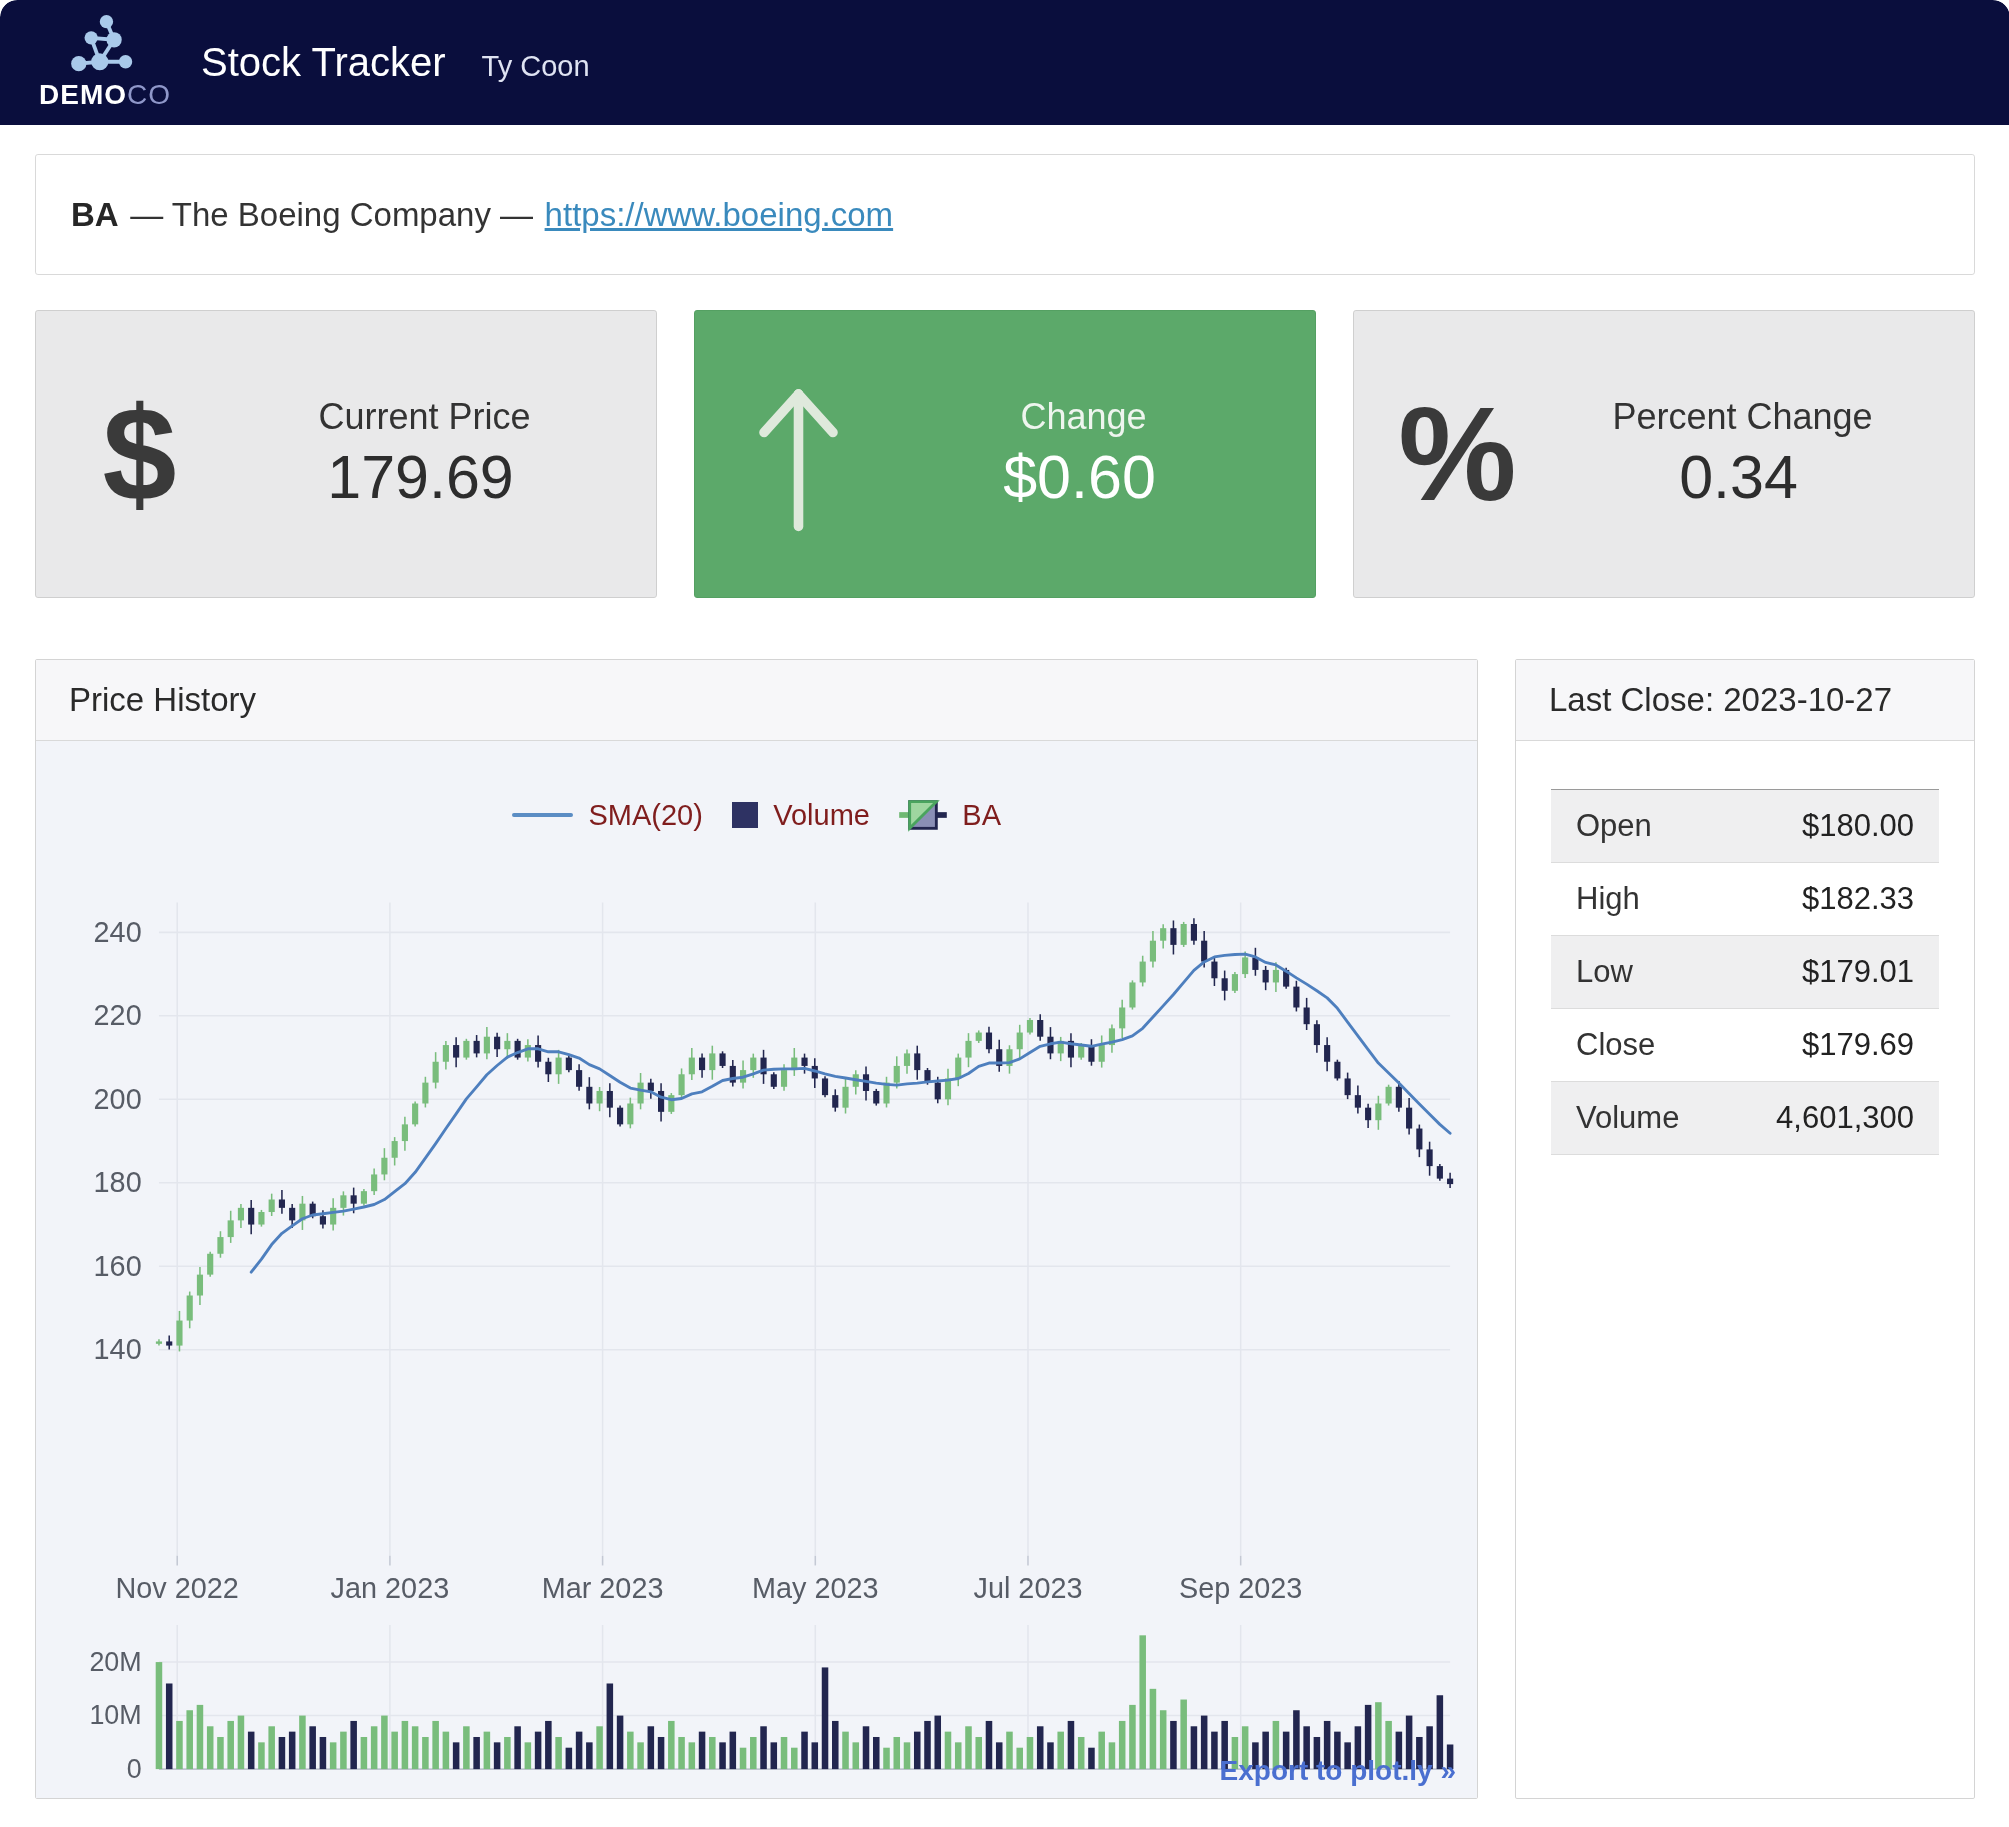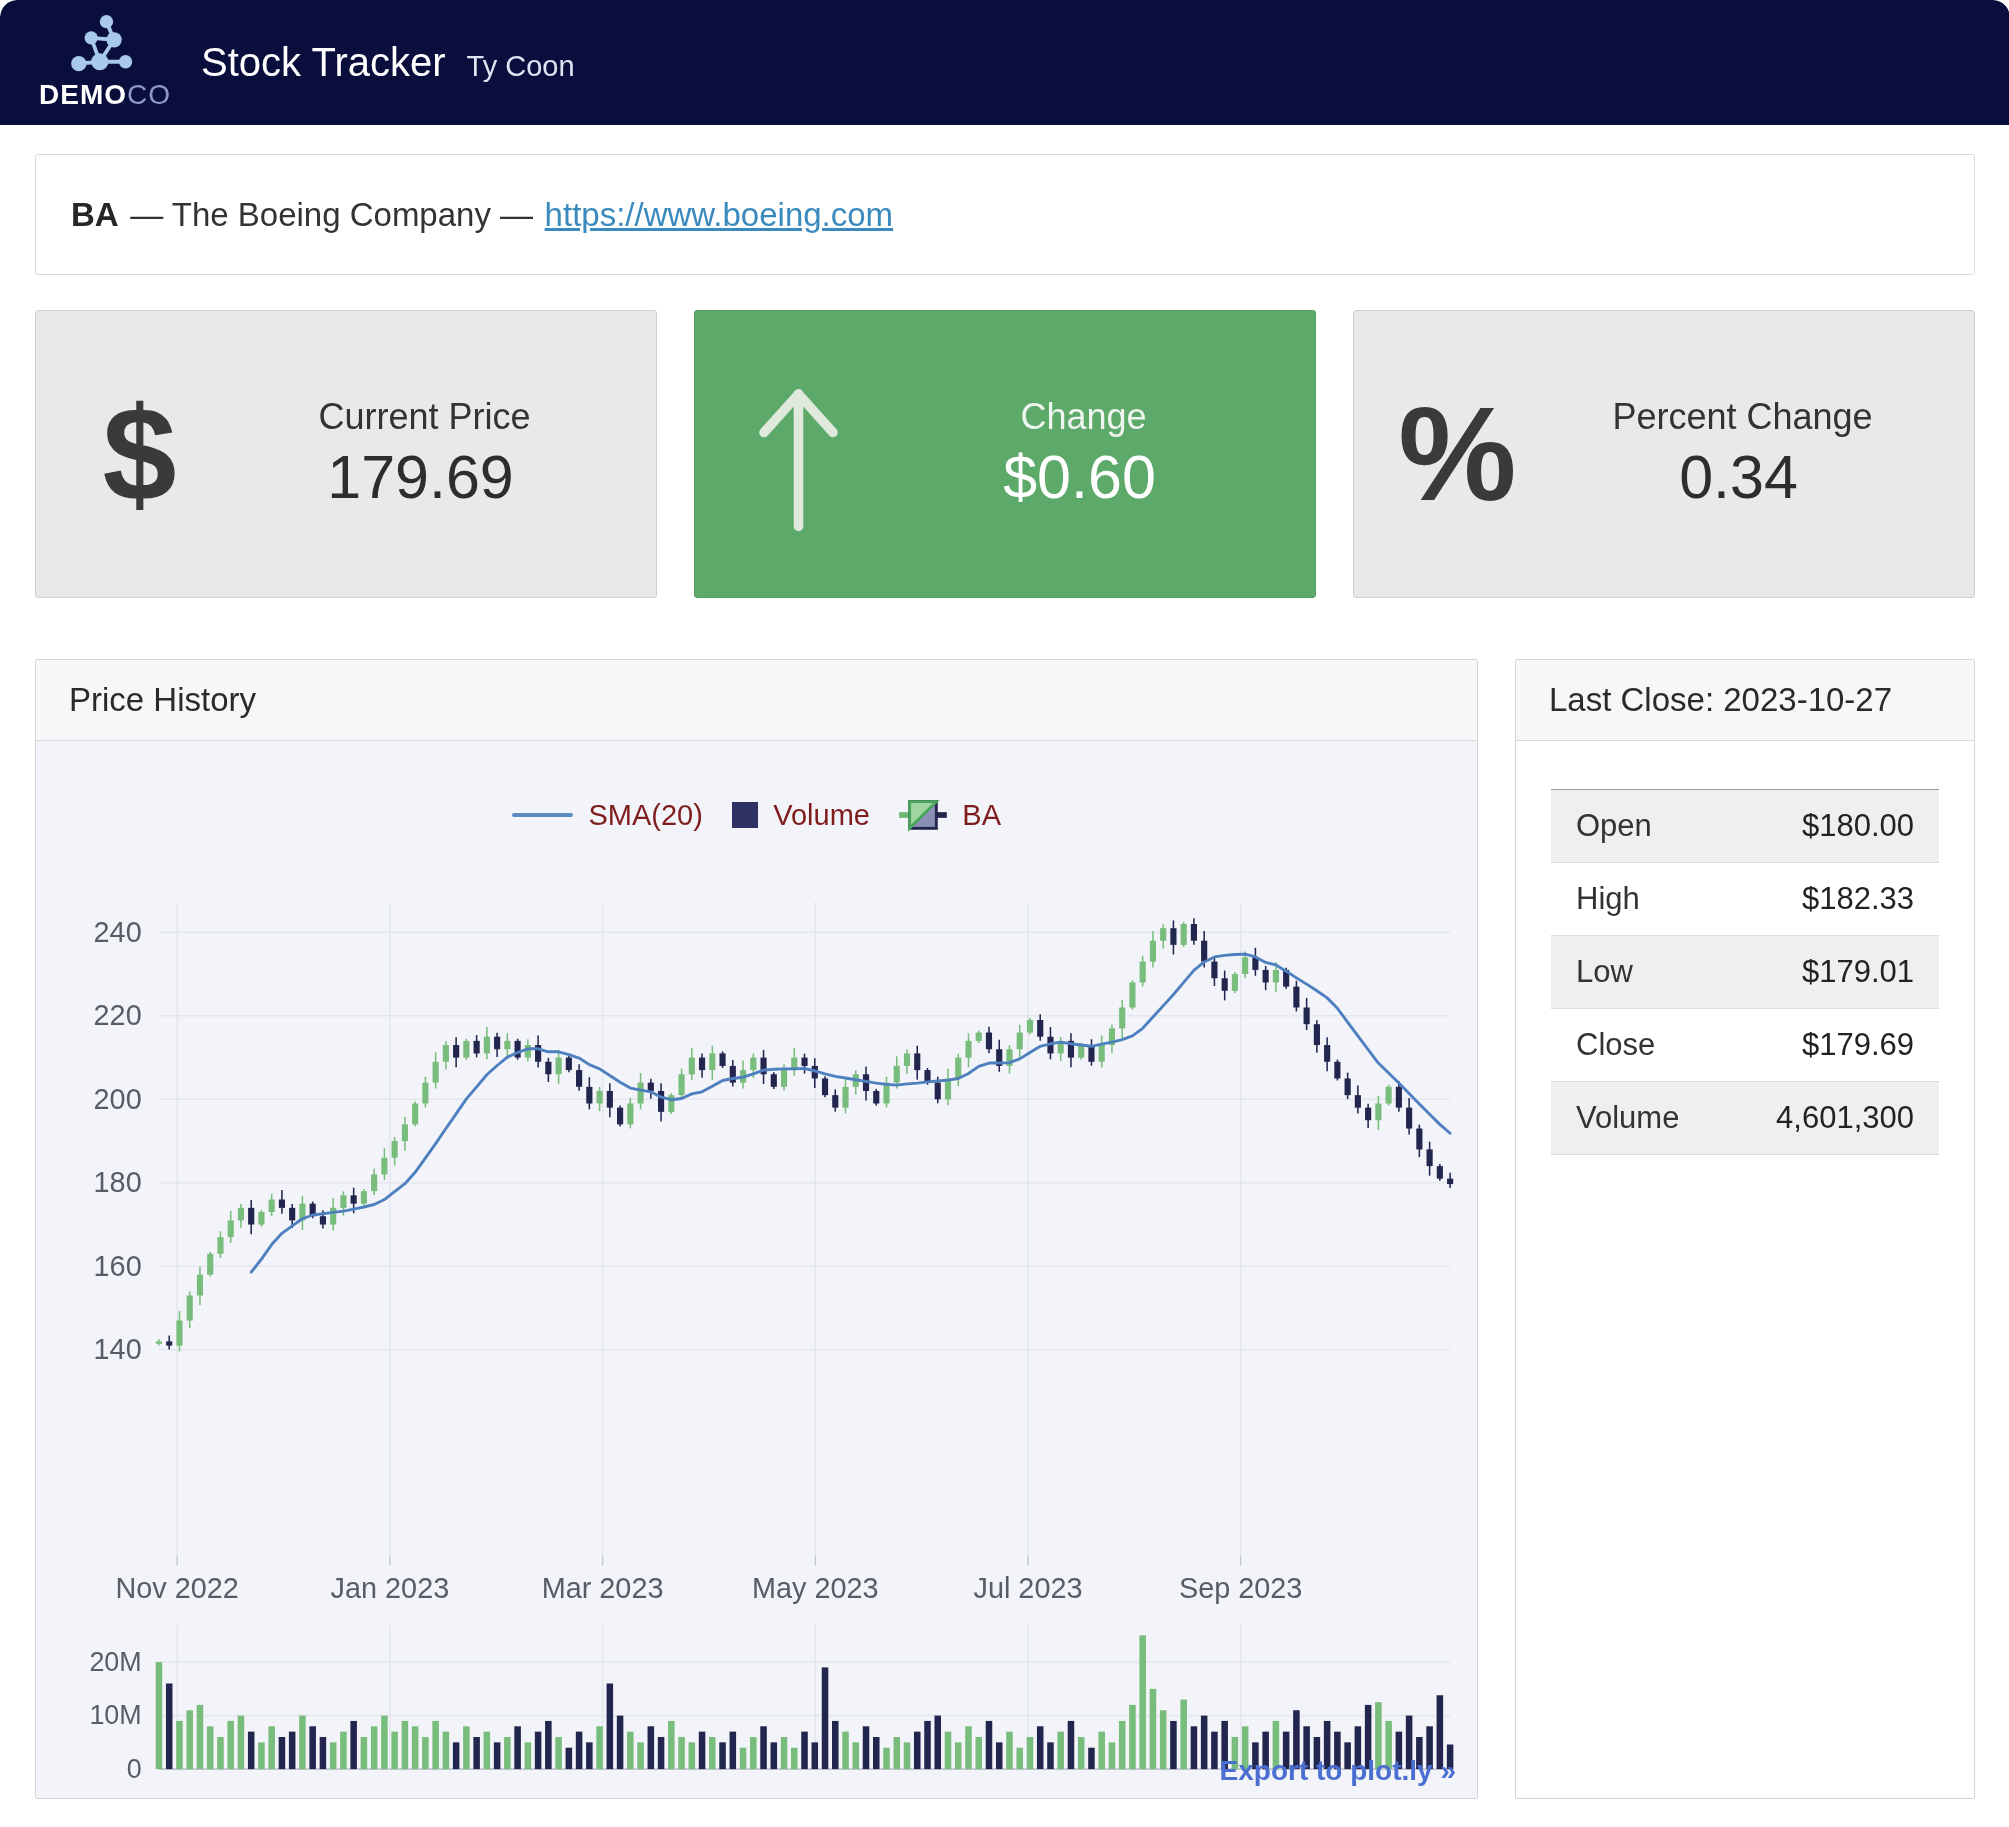--- a/index.html
+++ b/index.html
@@ -4,21 +4,21 @@
 <style>
   html,body{margin:0;padding:0;background:#ffffff;}
   body{width:2010px;height:1827px;font-family:"Liberation Sans",sans-serif;color:#2e2e2e;}
   .page{width:2010px;height:1827px;background:#fff;border-radius:17.3px;overflow:hidden;position:relative;}
 
   
   .app-header{height:125px;background:#0a0e3d;border-radius:17.3px 17.3px 0 0;display:flex;align-items:center;padding:0 38px;box-sizing:border-box;}
   .logo-block{display:flex;flex-direction:column;align-items:center;width:134px;margin-right:29px;}
   .logo-text{font-size:28px;font-weight:bold;color:#ffffff;letter-spacing:1px;margin-top:1.9px;}
   .logo-text .co{color:#8f97c9;font-weight:400;}
-  .title-wrap{display:flex;align-items:baseline;gap:21px;}
+  .title-wrap{display:flex;align-items:baseline;gap:36px;}
   .app-title{font-size:40px;color:#ffffff;font-weight:400;}
   .app-subtitle{font-size:29px;color:#dfe3f2;font-weight:400;}
 
   
   .ticker-bar{margin:29px 35px 0;height:121px;border:1px solid #d9d9d9;border-radius:2.9px;background:#fff;display:flex;align-items:center;padding:0 35px;box-sizing:border-box;font-size:33px;color:#333;gap:11.5px;}
   .ticker-symbol{font-weight:bold;color:#262626;}
   .ticker-link{color:#3a8abd;text-decoration:underline;cursor:pointer;}
 
   
   .stats-row{margin:35px 35px 0;display:flex;gap:37px;}

